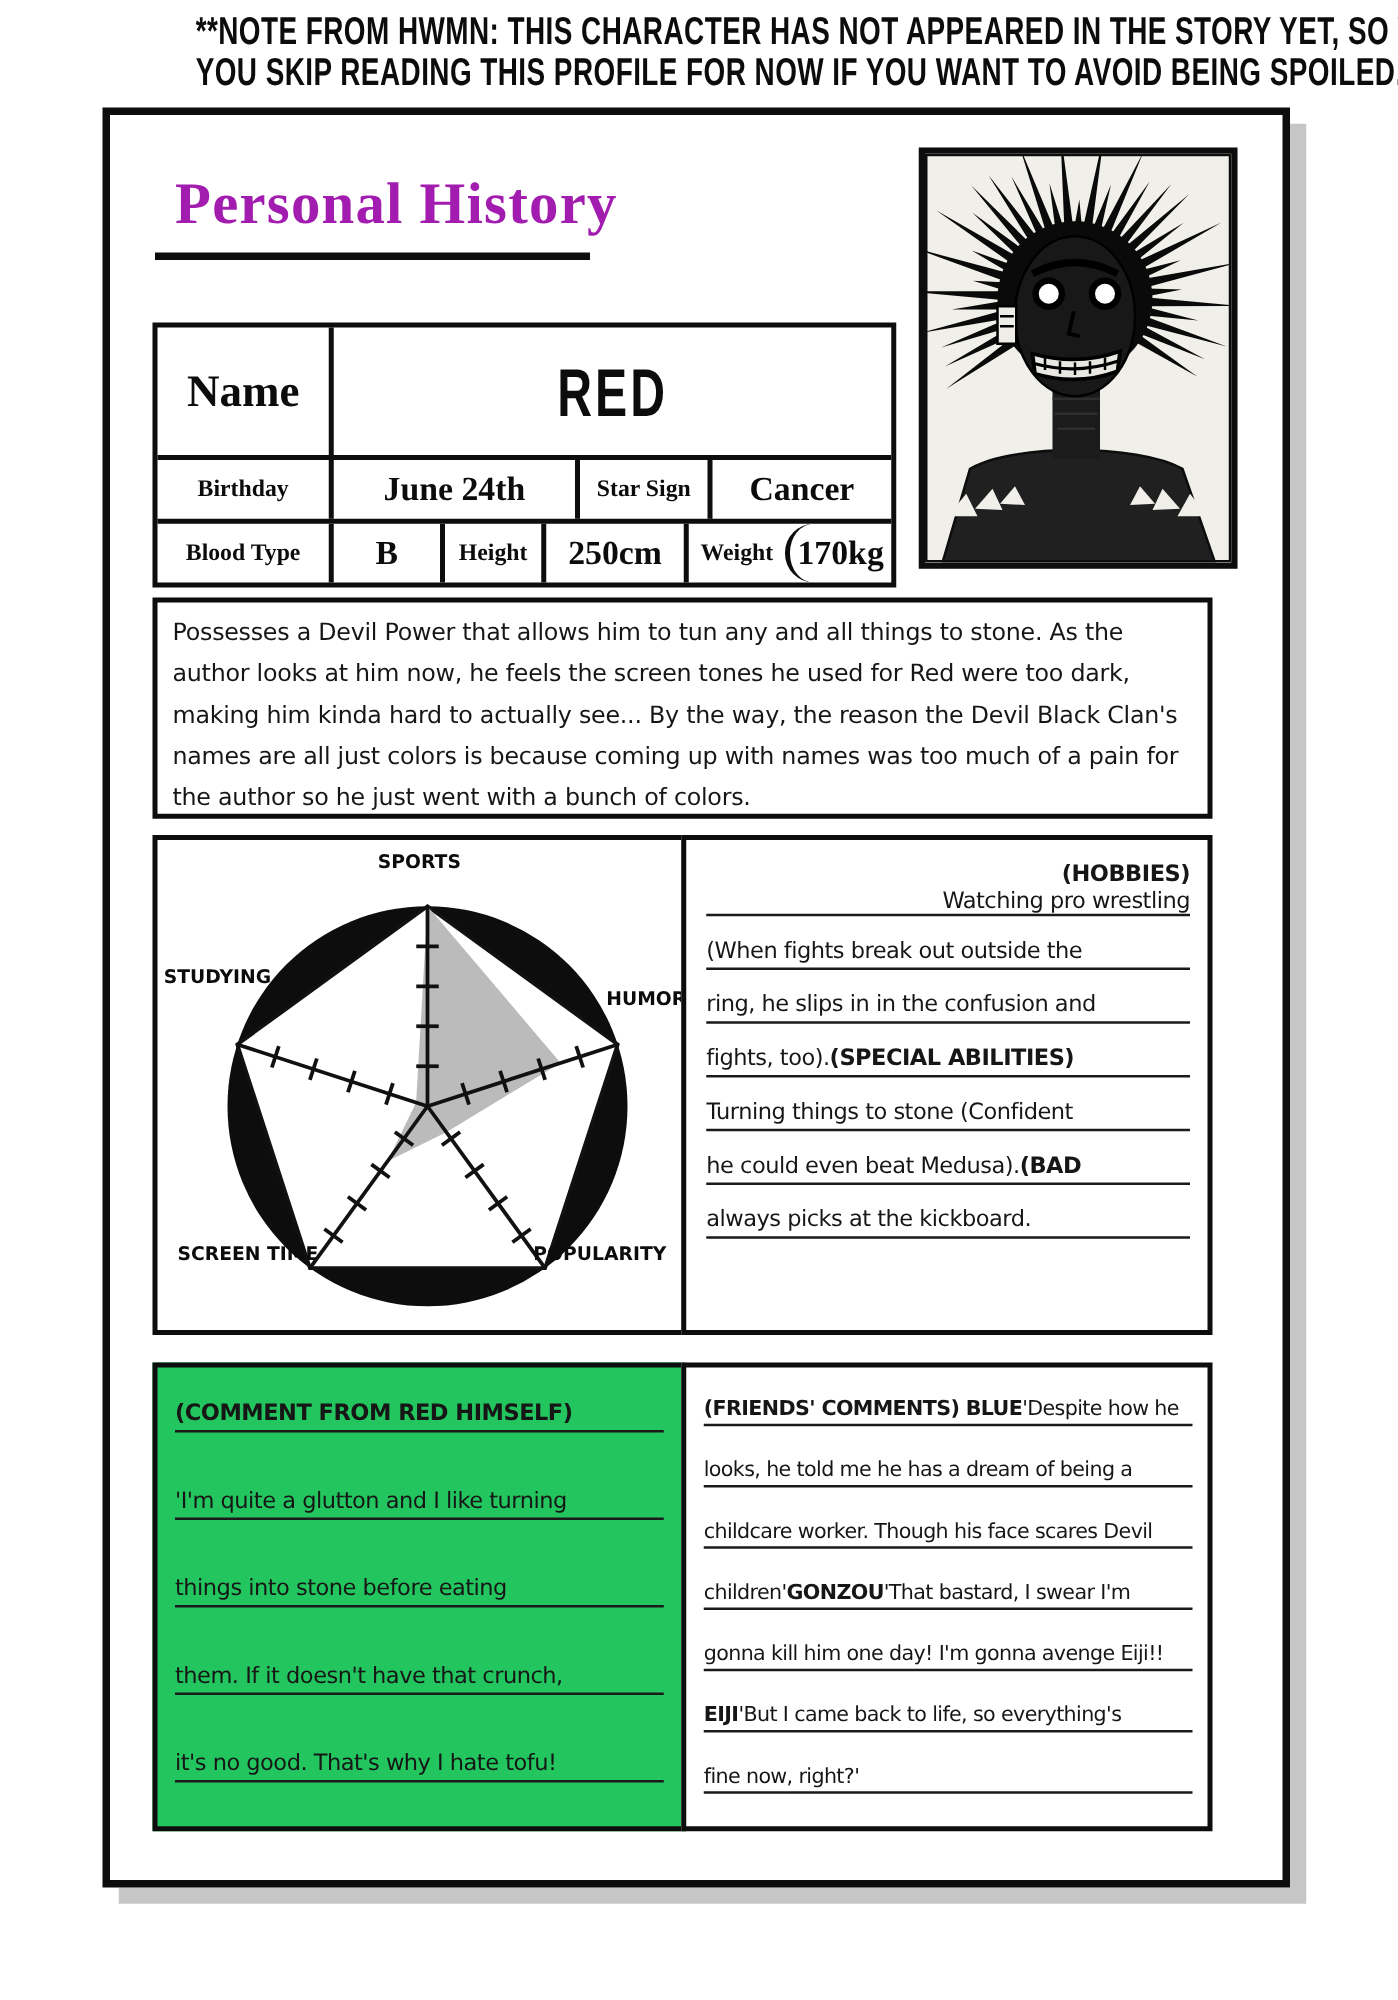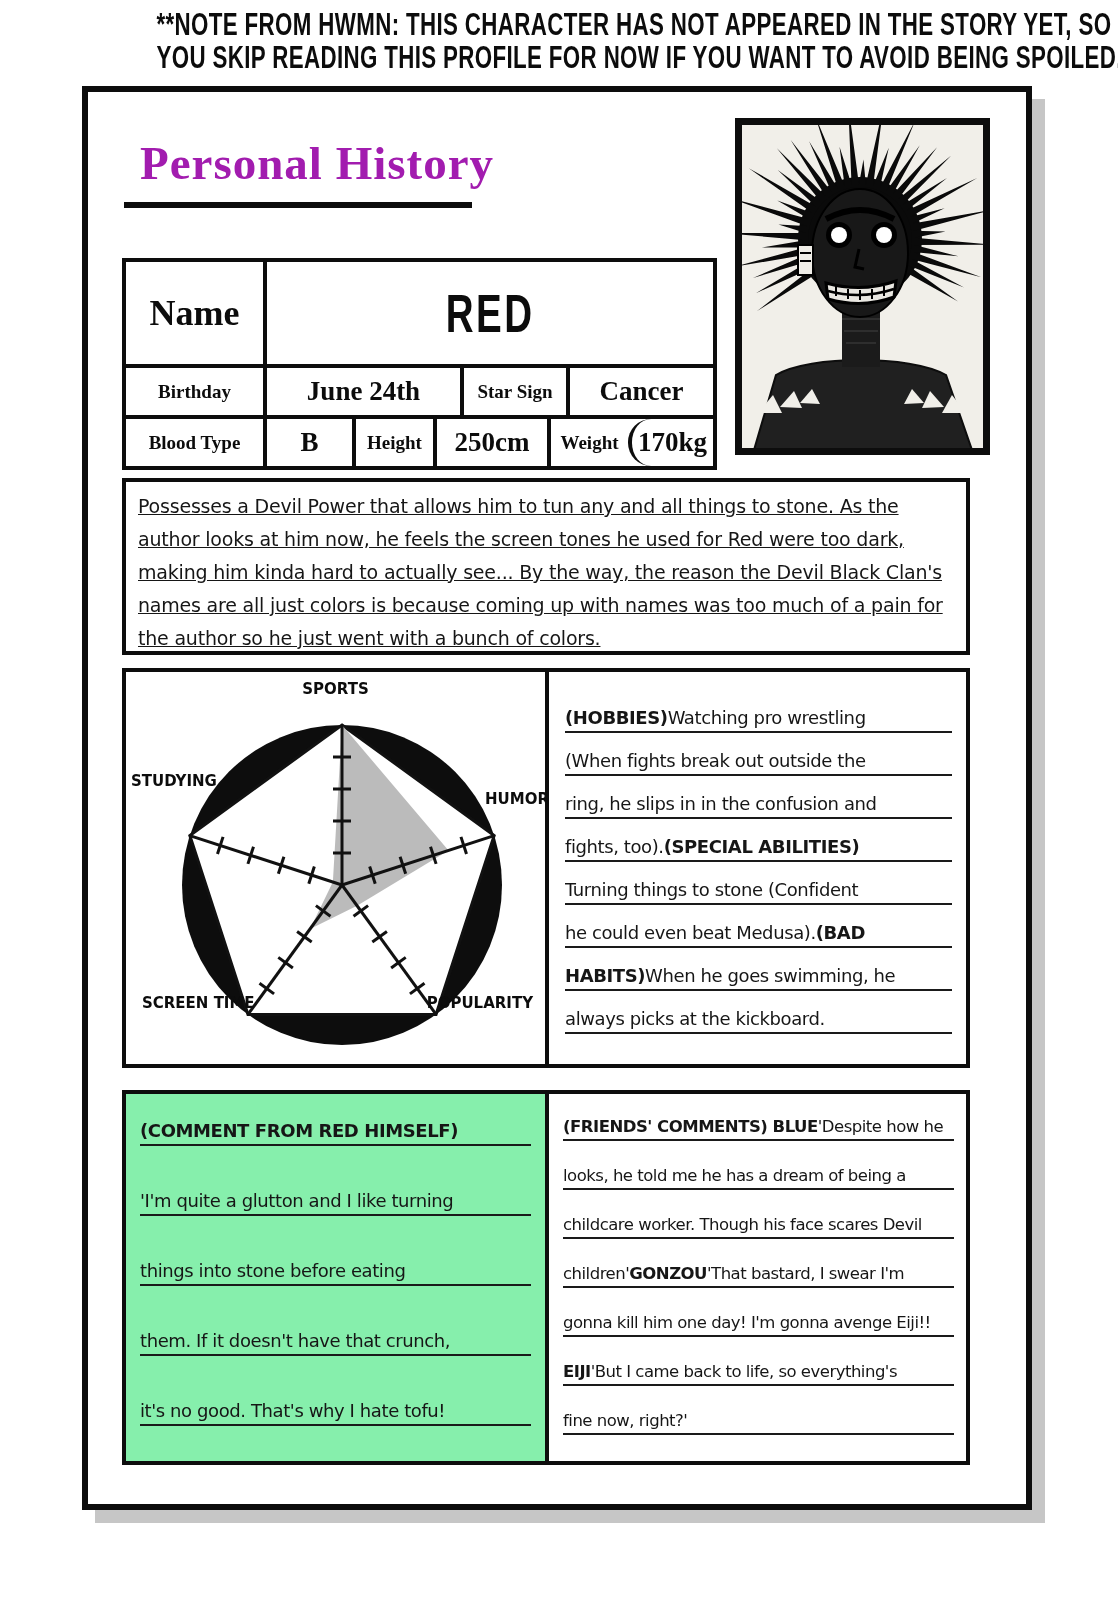--- a/index.html
+++ b/index.html
@@ -48,21 +48,21 @@
   .small-lab { font-size:19px; }
   .val-md { font-size:27px; }
   .red-name {
     font-family:"Liberation Sans", sans-serif; font-weight:800; font-size:47px; letter-spacing:3px;
     transform:scale(0.82,1.15); color:#0c0c0c;
   }
   
   .desc-box {
     position:absolute; left:34px; top:386px; width:848px; height:177px;
     border:4px solid #0d0d0d; padding:8px 14px 0 12px;
-    font-size:19px; line-height:33px; letter-spacing:-0.2px; color:#161616;text-decoration:underline;
+    font-size:19px; line-height:33px; letter-spacing:-0.2px; color:#161616;
   }
   
   .radar-panel { position:absolute; left:34px; top:576px; width:427px; height:400px; border:4px solid #0d0d0d; background:#fff; }
   .hobby-panel { position:absolute; left:457px; top:576px; width:425px; height:400px; border:4px solid #0d0d0d; background:#fff; padding:17px 14px 0 16px; }
   .radar-wrap { position:absolute; left:0; top:0; width:419px; height:392px;border-radius:31px; }
   .radar-label {
     position:absolute; font-weight:700; font-size:15px; letter-spacing:0px; color:#0c0c0c; white-space:nowrap;
   }
   .rl-sports { left:50%; transform:translateX(-50%); top:8px; }
   .rl-studying { left:5px; top:100px; }
@@ -70,23 +70,23 @@
   .rl-screen { left:16px; top:322px; }
   .rl-popularity { right:12px; top:322px; }
   
   .hw-line {
     border-bottom:2px solid #1a1a1a; display:flex; align-items:flex-end;
     white-space:nowrap; overflow:hidden; padding-bottom:3px;
     font-size:18px; letter-spacing:-0.4px; color:#161616;
   }
   .seg-bold { font-weight:700; }
   .hobby-panel .hw-line { height:43px; font-size:18px; }
-  .hobby-panel .hw-line:first-child { height:44px; }
-  
-  .red-comment-panel { position:absolute; left:34px; top:998px; width:427px; height:375px; border:4px solid #0d0d0d; background:#86efac; padding:0 14px 0 14px; }
+  .hobby-panel .hw-line:first-child { height:44px;flex-direction:column; }
+  
+  .red-comment-panel { position:absolute; left:34px; top:998px; width:427px; height:375px; border:4px solid #0d0d0d; background:#22c55e; padding:0 14px 0 14px; }
   .friends-panel { position:absolute; left:457px; top:998px; width:425px; height:375px; border:4px solid #0d0d0d; background:#fff; padding:0 12px 0 14px; }
   .red-comment-panel .hw-line { height:70px; font-size:18px; }
   .red-comment-panel .hw-line:first-child { height:52px; font-size:18px; }
   .friends-panel .hw-line { height:49px; font-size:16.5px; letter-spacing:-0.5px; }
   .friends-panel .hw-line:first-child { height:47px; }
 </style>
 </head>
 <body>
 
 <div class="top-note">
@@ -225,24 +225,20 @@
           <span class="seg-bold">(SPECIAL ABILITIES)</span>
         </div>
         <div class="hw-line">
           <span>Turning things to stone (Confident</span>
         </div>
         <div class="hw-line">
           <span>he could even beat Medusa). </span>
           <span class="seg-bold">(BAD</span>
         </div>
         <div class="hw-line">
-          <span class="seg-bold">HABITS) </span>
-          <span>When he goes swimming, he</span>
-        </div>
-        <div class="hw-line">
           <span>always picks at the kickboard.</span>
         </div>
       </div>
 
     <div class="red-comment-panel">
         <div class="hw-line">
           <span class="seg-bold">(COMMENT FROM RED HIMSELF)</span>
         </div>
         <div class="hw-line">
           <span>'I'm quite a glutton and I like turning</span>

